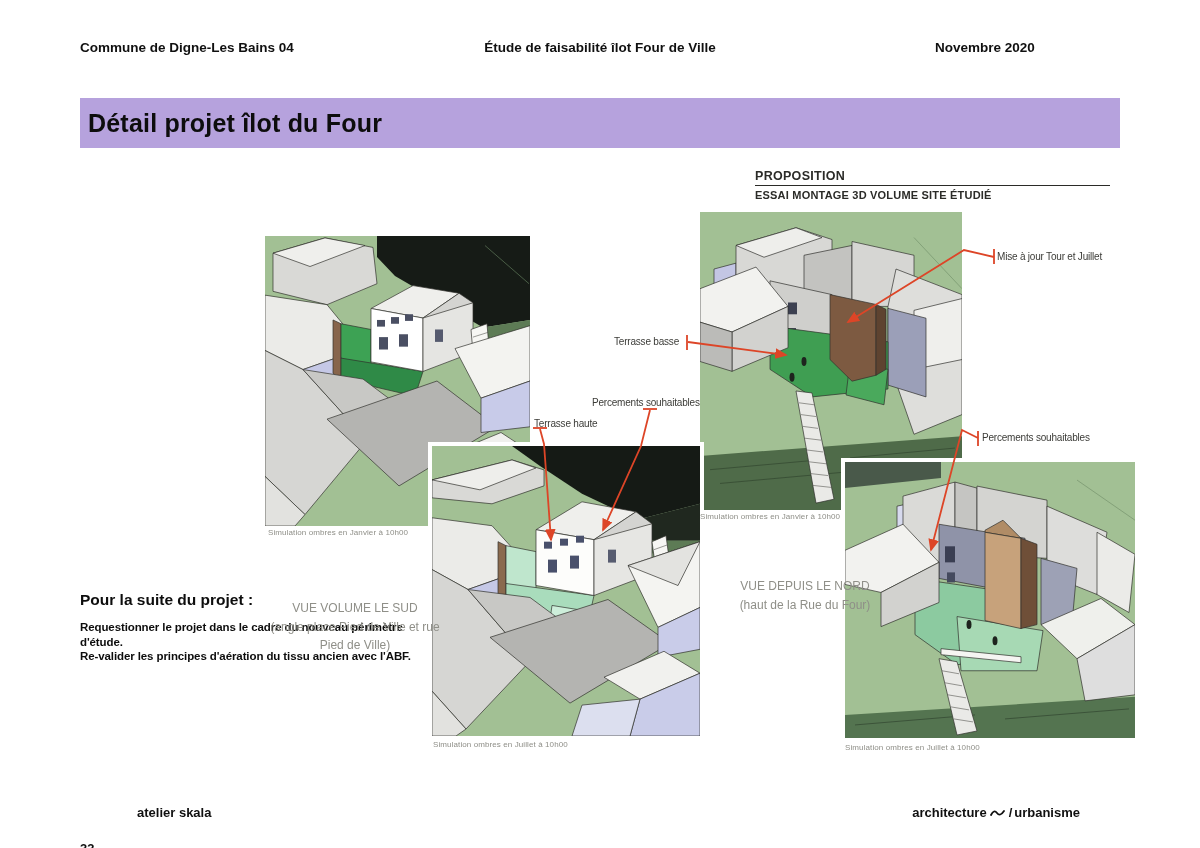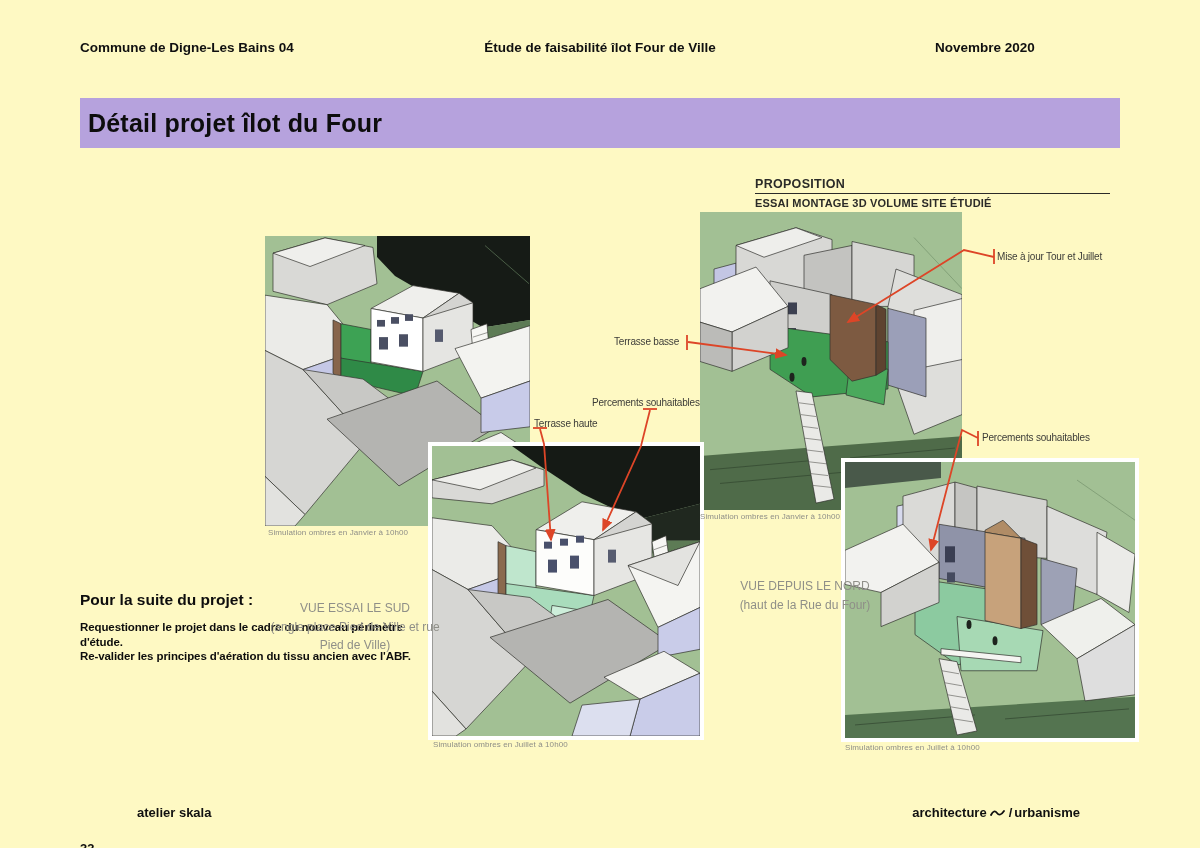--- a/index.html
+++ b/index.html
@@ -1,28 +1,28 @@
 <!DOCTYPE html>
 <html><head>
 <meta charset="utf-8">
 <style>
   html,body{margin:0;padding:0;background:#e8e8e8;}
-  .page{position:relative;width:1200px;height:848px;background:#fef9c3;overflow:hidden;
+  .page{position:relative;width:1200px;height:848px;background:#ffffff;overflow:hidden;
         font-family:"Liberation Sans",sans-serif;color:#111;}
   
   .hdr{position:absolute;top:40px;font-size:13.5px;font-weight:bold;color:#101010;white-space:nowrap;}
   .hdr-left{left:80px;}
   .hdr-center{left:0;right:0;text-align:center;}
   .hdr-right{left:935px;}
   
   .banner{position:absolute;left:80px;top:98px;width:1040px;height:50px;background:#b6a2dd;
           display:flex;align-items:center;}
   .banner h1{margin:0 0 0 8px;font-size:25px;font-weight:bold;color:#0d0d0d;letter-spacing:.2px;}
   
-  .prop{position:absolute;left:755px;top:169px;width:355px;margin-top:8px;}
+  .prop{position:absolute;left:755px;top:169px;width:355px;}
   .prop .t{font-size:12.5px;font-weight:bold;color:#2b2b28;letter-spacing:.3px;}
   .prop .rule{border:none;border-top:1.5px solid #2b2b28;margin:2px 0 3px 0;}
   .prop .st{font-size:11px;font-weight:bold;color:#2b2b28;letter-spacing:.2px;}
   
   .panel{position:absolute;}
   .panel svg{display:block;}
   .ov2{box-shadow:0 0 0 4px #fff;}
   svg .s{stroke:#2f2f2b;stroke-width:.7;stroke-linejoin:round;}
   svg .ns{stroke:none;}
   svg .step{stroke:#575752;stroke-width:.6;}
@@ -247,21 +247,21 @@
   </svg>
 
   <div class="ann" style="left:997px;top:251px;z-index:4">Mise à jour Tour et Juillet</div>
   <div class="ann" style="left:614px;top:336px;z-index:4">Terrasse basse</div>
   <div class="ann" style="left:592px;top:397px;z-index:4">Percements souhaitables</div>
   <div class="ann" style="left:534px;top:418px;z-index:4">Terrasse haute</div>
   <div class="ann" style="left:982px;top:432px;z-index:4">Percements souhaitables</div>
 
   <div class="cap" style="left:268px;top:528px;z-index:2">Simulation ombres en Janvier à 10h00</div>
   <div class="vue" style="left:270px;top:551px;width:170px;z-index:2">
-    <div>VUE ESSAI LE SUD</div>
+    <div>VUE VOLUME LE SUD</div>
     <div>(angle place Pied de Ville et rue Pied de Ville)</div>
   </div>
   <div class="cap" style="left:700px;top:512px;z-index:2">Simulation ombres en Janvier à 10h00</div>
   <div class="vue" style="left:730px;top:529px;width:150px;z-index:2">
     <div>VUE DEPUIS LE NORD</div>
     <div>(haut de la Rue du Four)</div>
   </div>
   <div class="cap" style="left:433px;top:740px;z-index:3">Simulation ombres en Juillet à 10h00</div>
   <div class="cap" style="left:845px;top:743px;z-index:3">Simulation ombres en Juillet à 10h00</div>
 

